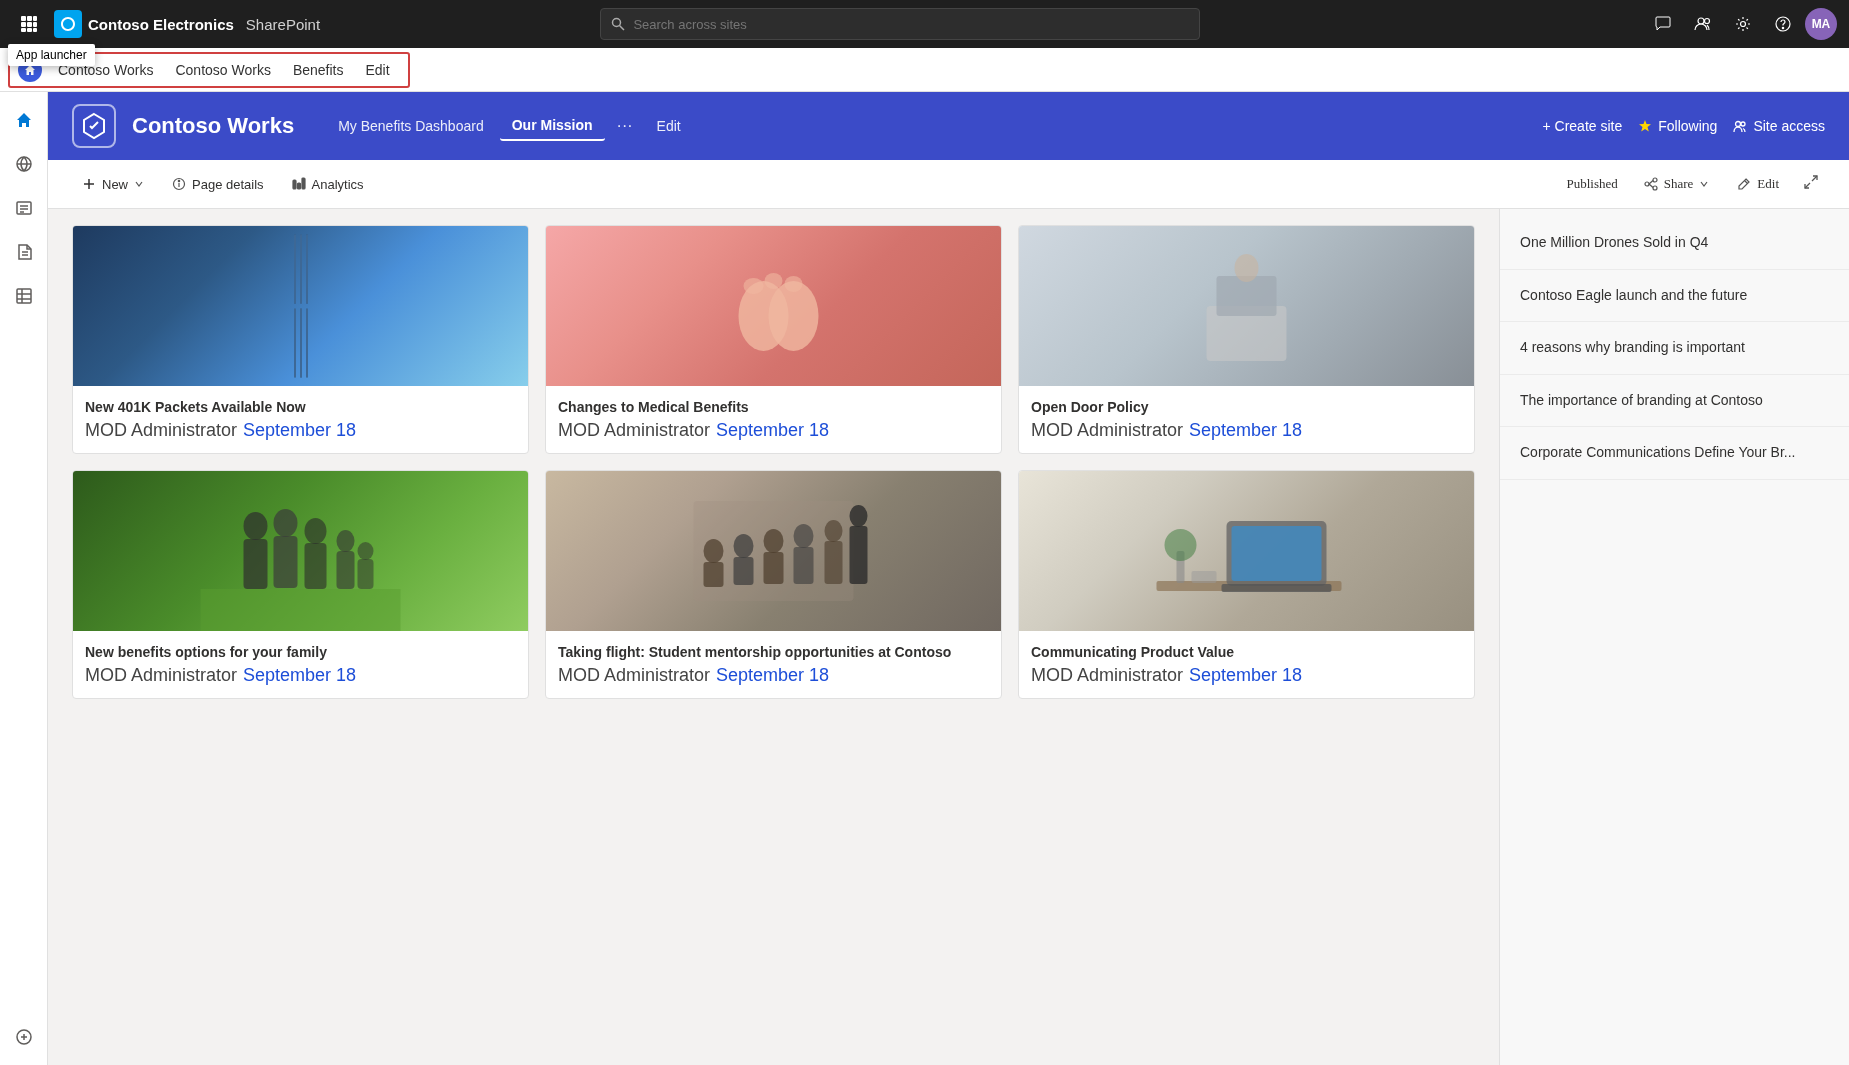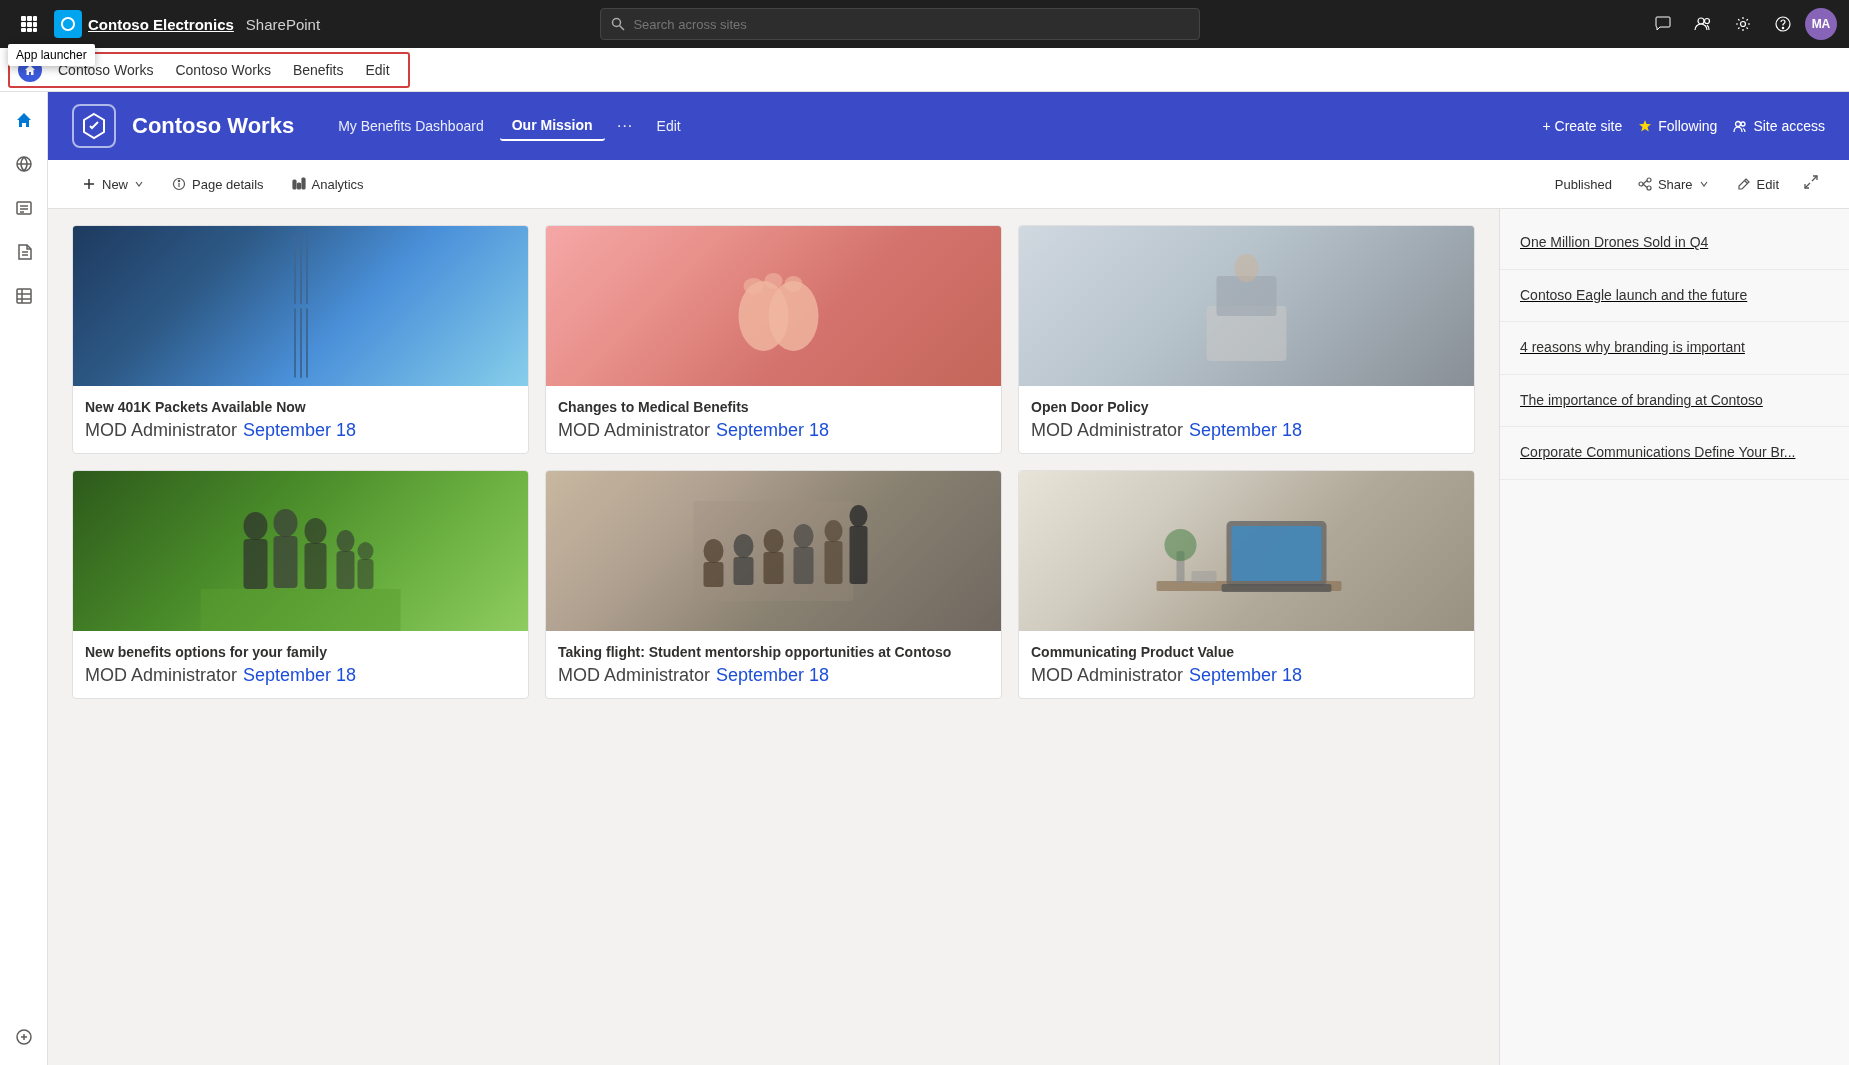--- a/index.html
+++ b/index.html
@@ -38,21 +38,20 @@
       white-space: nowrap;
     }
     .top-nav-logo {
       display: flex;
       align-items: center;
       gap: 6px;
       color: white;
       font-size: 15px;
       font-weight: 600;
       margin-right: 4px;
-      text-decoration: underline;
     }
     .top-nav-logo .logo-icon {
       width: 28px;
       height: 28px;
       background: #00a4ef;
       border-radius: 4px;
       display: flex;
       align-items: center;
       justify-content: center;
       font-size: 16px;
@@ -284,20 +283,21 @@
       border-radius: 3px;
       cursor: pointer;
       font-size: 13px;
       color: #323130;
     }
     .toolbar-right {
       margin-left: auto;
       display: flex;
       align-items: center;
       gap: 8px;
+      font-family: Liberation Serif, serif;
     }
     .published-badge {
       font-size: 13px;
       color: #323130;
       padding: 4px 8px;
     }
     .expand-btn {
       padding: 6px;
       border-radius: 3px;
       cursor: pointer;
@@ -792,21 +792,21 @@
               </div>
             </div>
           </div>
 
         </div>
 
       </div>
 
       <div class="right-panel">
 
-        <div style="position:relative;text-decoration:underline;">
+        <div style="position:relative;">
           <div class="right-panel-item">One Million Drones Sold in Q4</div>
           <div class="right-panel-item">Contoso Eagle launch and the future</div>
           <div class="right-panel-item">4 reasons why branding is important</div>
           <div class="right-panel-item">The importance of branding at Contoso</div>
           <div class="right-panel-item">Corporate Communications Define Your Br...</div>
         </div>
       </div>
 
     </div>
   </div>

